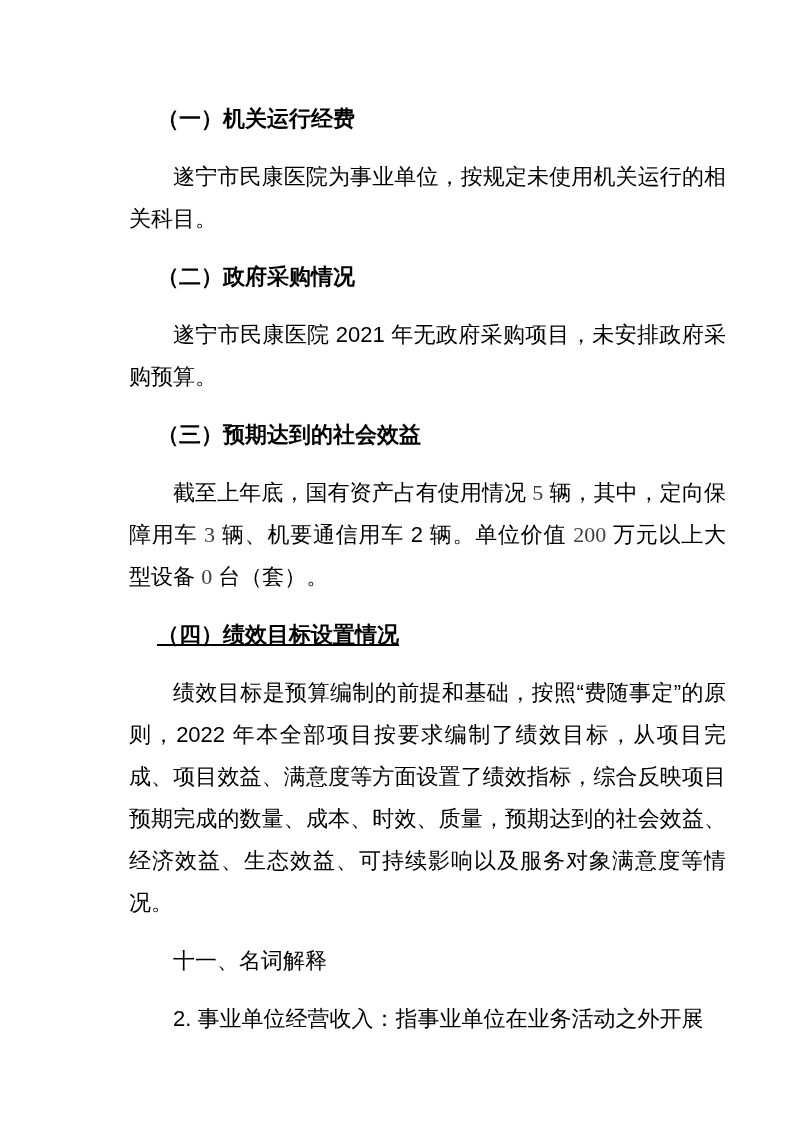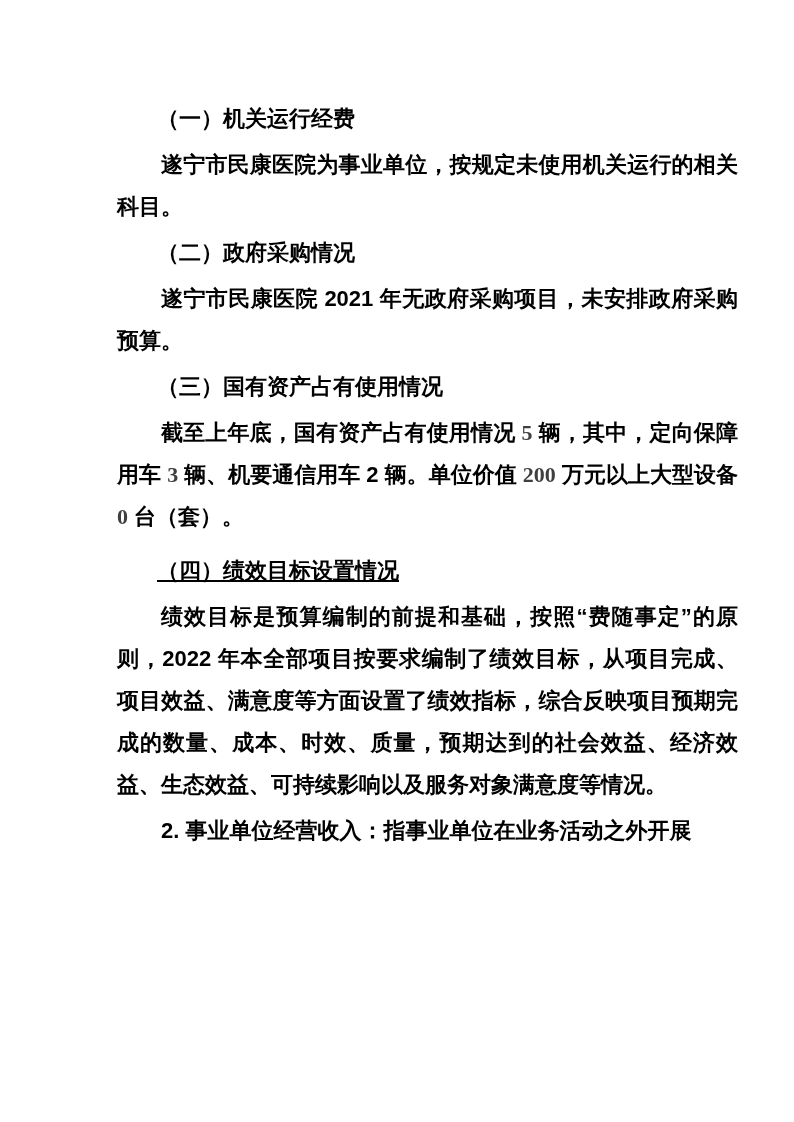--- a/index.html
+++ b/index.html
@@ -15,26 +15,26 @@
     background: #ffffff;
     box-sizing: border-box;
     padding: 96px 52px 40px 113px;
     font-family: "Liberation Sans", "DejaVu Sans", sans-serif;
     font-size: 22px;
     line-height: 42px;
     color: #000000;
     overflow: hidden;
   }
   .page p, .page h2 {
-    margin: 4px;
+    margin: 16px;
     font-size: 22px;
     line-height: 42px;
     text-align: justify;
     text-indent: 44px;
-    font-weight: 700;
+    font-weight: 400;
     word-break: break-all;
   }
   .page h2 {
     font-weight: 700;
     margin: 2px 0 4px 0;
   }
   
   .sp-para { margin-top: 16px; }
   .sp-head { margin-top: 12px !important; text-decoration: underline; }
   .sp-item { margin-top: 8px; }
@@ -50,25 +50,26 @@
 <div class="page">
 
   <h2>（一）机关运行经费</h2>
 
   <p>遂宁市民康医院为事业单位，按规定未使用机关运行的相关科目。</p>
 
   <h2>（二）政府采购情况</h2>
 
   <p>遂宁市民康医院 2021 年无政府采购项目，未安排政府采购预算。</p>
 
-  <h2>（三）国有资产占有使用情况</h2>
+  <h2>（三）预期达到的社会效益</h2>
 
   <p class="sp-para"><span>截至上年底，国有资产占有使用情况 </span><span class="num">5</span><span> 辆，其中，定向保障用车 </span><span class="num">3</span><span> 辆、机要通信用车 2 辆。单位价值 </span><span class="num">200</span><span> 万元以上大型设备 </span><span class="num">0</span><span> 台（套）。</span></p>
 
   <h2 class="sp-head">（四）绩效目标设置情况</h2>
 
   <p>绩效目标是预算编制的前提和基础，按照“费随事定”的原则，2022 年本全部项目按要求编制了绩效目标，从项目完成、项目效益、满意度等方面设置了绩效指标，综合反映项目预期完成的数量、成本、时效、质量，预期达到的社会效益、经济效益、生态效益、可持续影响以及服务对象满意度等情况。</p>
 
+  <p>十一、名词解释</p>
 
 
   <p><span>2. </span><span>事业单位经营收入：指事业单位在业务活动之外开展</span></p>
 
 </div>
 
 </body></html>

